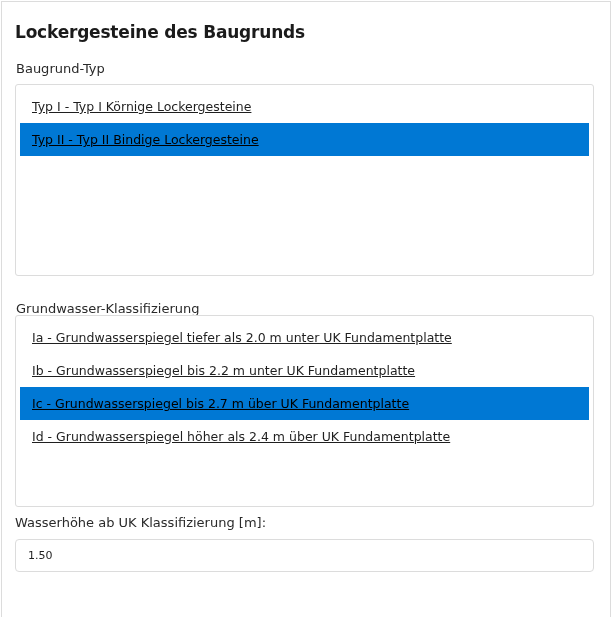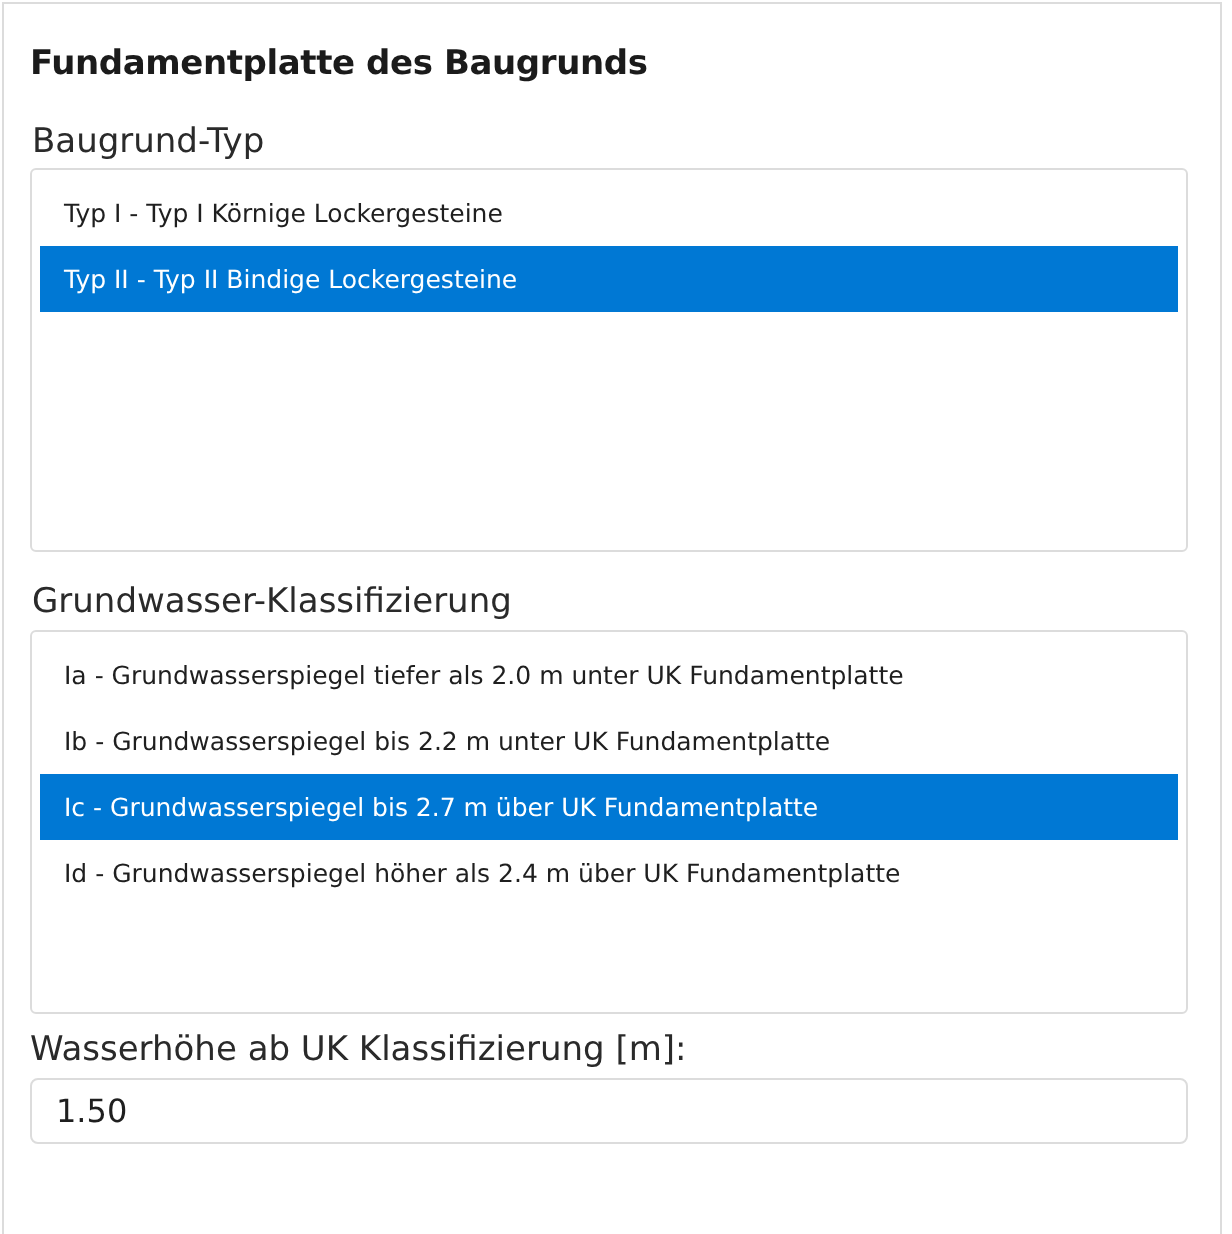--- a/index.html
+++ b/index.html
@@ -1,39 +1,39 @@
 <!DOCTYPE html>
 <html><head>
 <meta charset="utf-8">
 <style>
   html, body { margin:0; padding:0; background:#ffffff; }
   body { width:616px; height:617px; overflow:hidden; font-family:"DejaVu Sans", "Liberation Sans", sans-serif; color:#1f1f1f; }
   .panel { position:absolute; left:1px; top:1px; width:610px; height:620px; border:1px solid #dcdcdc; border-bottom:none; background:#fff; box-sizing:border-box; }
   .title { position:absolute; left:15px; top:22px; font-size:17px; font-weight:bold; color:#1b1b1b; letter-spacing:-0.2px; }
-  .label { position:absolute; left:16px; font-size:17px; color:#2a2a2a; }
+  .label { position:absolute; left:16px; font-size:13px; color:#2a2a2a; }
   .listbox { position:absolute; left:15px; width:579px; border:1px solid #dcdcdc; border-radius:3px; background:#fff; box-sizing:border-box; }
-  .opt { position:absolute; left:4px; width:569px; height:33px; line-height:33px; padding-left:12px; box-sizing:border-box; font-size:12.5px; color:#1f1f1f; white-space:nowrap; cursor:default; }
-  .opt.sel { background:#0078d4; color:#ffffff; }
-  .input { position:absolute; left:15px; top:539px; width:579px; height:33px; border:1px solid #dcdcdc; border-radius:4px; box-sizing:border-box; font-size:16px; padding-left:12px; line-height:31px; color:#1f1f1f; font-family:"DejaVu Sans", "Liberation Sans", sans-serif; background:#fff; outline:none; }
+  .opt { position:absolute; left:4px; width:569px; height:33px; line-height:33px; padding-left:12px; box-sizing:border-box; font-size:12.5px; color:#1f1f1f; white-space:nowrap; cursor:default;text-decoration:underline; }
+  .opt.sel { background:#0078d4; color:#000000; }
+  .input { position:absolute; left:15px; top:539px; width:579px; height:33px; border:1px solid #dcdcdc; border-radius:4px; box-sizing:border-box; font-size:11px; padding-left:12px; line-height:31px; color:#1f1f1f; font-family:"DejaVu Sans", "Liberation Sans", sans-serif; background:#fff; outline:none; }
 </style>
 </head>
 <body>
 
 <div class="panel"></div>
 
-<div class="title">Fundamentplatte des Baugrunds</div>
+<div class="title">Lockergesteine des Baugrunds</div>
 
 <div class="label" style="top:61px;">Baugrund-Typ</div>
 
 <div class="listbox" style="top:84px; height:192px;">
   <div class="opt" style="top:5px;">Typ I - Typ I Körnige Lockergesteine</div>
   <div class="opt sel" style="top:38px;">Typ II - Typ II Bindige Lockergesteine</div>
 </div>
 
-<div class="label" style="top:291px;">Grundwasser-Klassifizierung</div>
+<div class="label" style="top:301px;">Grundwasser-Klassifizierung</div>
 
 <div class="listbox" style="top:315px; height:192px;">
   <div class="opt" style="top:5px;">Ia - Grundwasserspiegel tiefer als 2.0 m unter UK Fundamentplatte</div>
   <div class="opt" style="top:38px;">Ib - Grundwasserspiegel bis 2.2 m unter UK Fundamentplatte</div>
   <div class="opt sel" style="top:71px;">Ic - Grundwasserspiegel bis 2.7 m über UK Fundamentplatte</div>
   <div class="opt" style="top:104px;">Id - Grundwasserspiegel höher als 2.4 m über UK Fundamentplatte</div>
 </div>
 
 <div class="label" style="top:515px; left:15px;">Wasserhöhe ab UK Klassifizierung [m]:</div>
 

